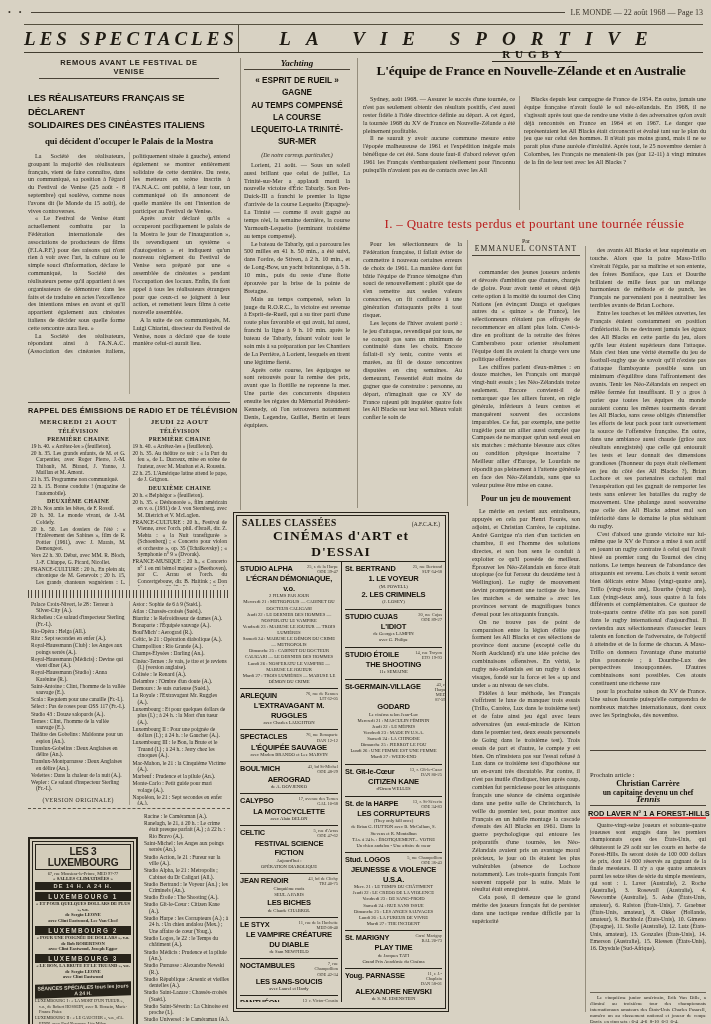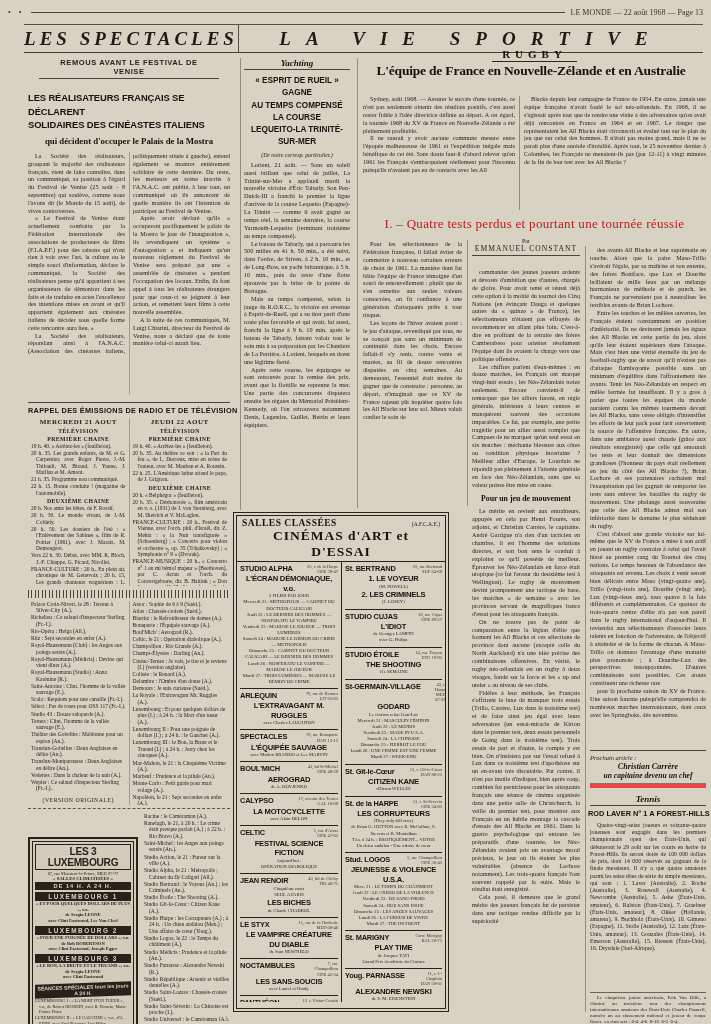--- a/index.html
+++ b/index.html
@@ -98,21 +98,21 @@
   .byline .par{font-size:6px;}
   .byline .nom{font-size:7.6px;letter-spacing:1px;}
   .rg-colA{position:absolute;left:363px;top:240px;width:99px;height:266px;overflow:hidden;
            font-size:6.2px;line-height:1.27;}
   .rg-colB{position:absolute;left:472px;top:268px;width:108px;height:744px;overflow:hidden;
            font-size:6.2px;line-height:1.27;}
   .rg-subhead{font-weight:bold;font-size:7.8px;text-align:center;margin:5px 0 4px;text-indent:0;color:#17130c;}
   .rg-colC{position:absolute;left:590px;top:246px;width:116px;height:500px;overflow:hidden;
            font-size:6.2px;line-height:1.27;}
   .next-art{position:absolute;left:590px;top:750px;width:116px;border-top:1px solid #4a4337;
-            border-bottom:5px solid #ef4444;padding:3px 0;font-style:italic;}
+            border-bottom:2px solid #ef4444;padding:20px 0;}
   .next-label{font-size:6.5px;}
   .next-name{font-weight:bold;font-size:8.2px;text-align:center;margin-top:1px;color:#17130c;}
   .next-title{font-weight:bold;font-size:7.6px;text-align:center;color:#17130c;}
   
   .tennis-head{position:absolute;left:590px;top:794px;width:116px;}
   .tennis-headline{position:absolute;left:588px;top:809px;width:120px;
                    font-family:"Liberation Sans",sans-serif;font-weight:bold;font-size:7.4px;
                    text-align:center;white-space:nowrap;color:#17130c;}
   .tennis-body{position:absolute;left:590px;top:822px;width:116px;height:164px;overflow:hidden;
                font-size:5.8px;line-height:1.25;}

